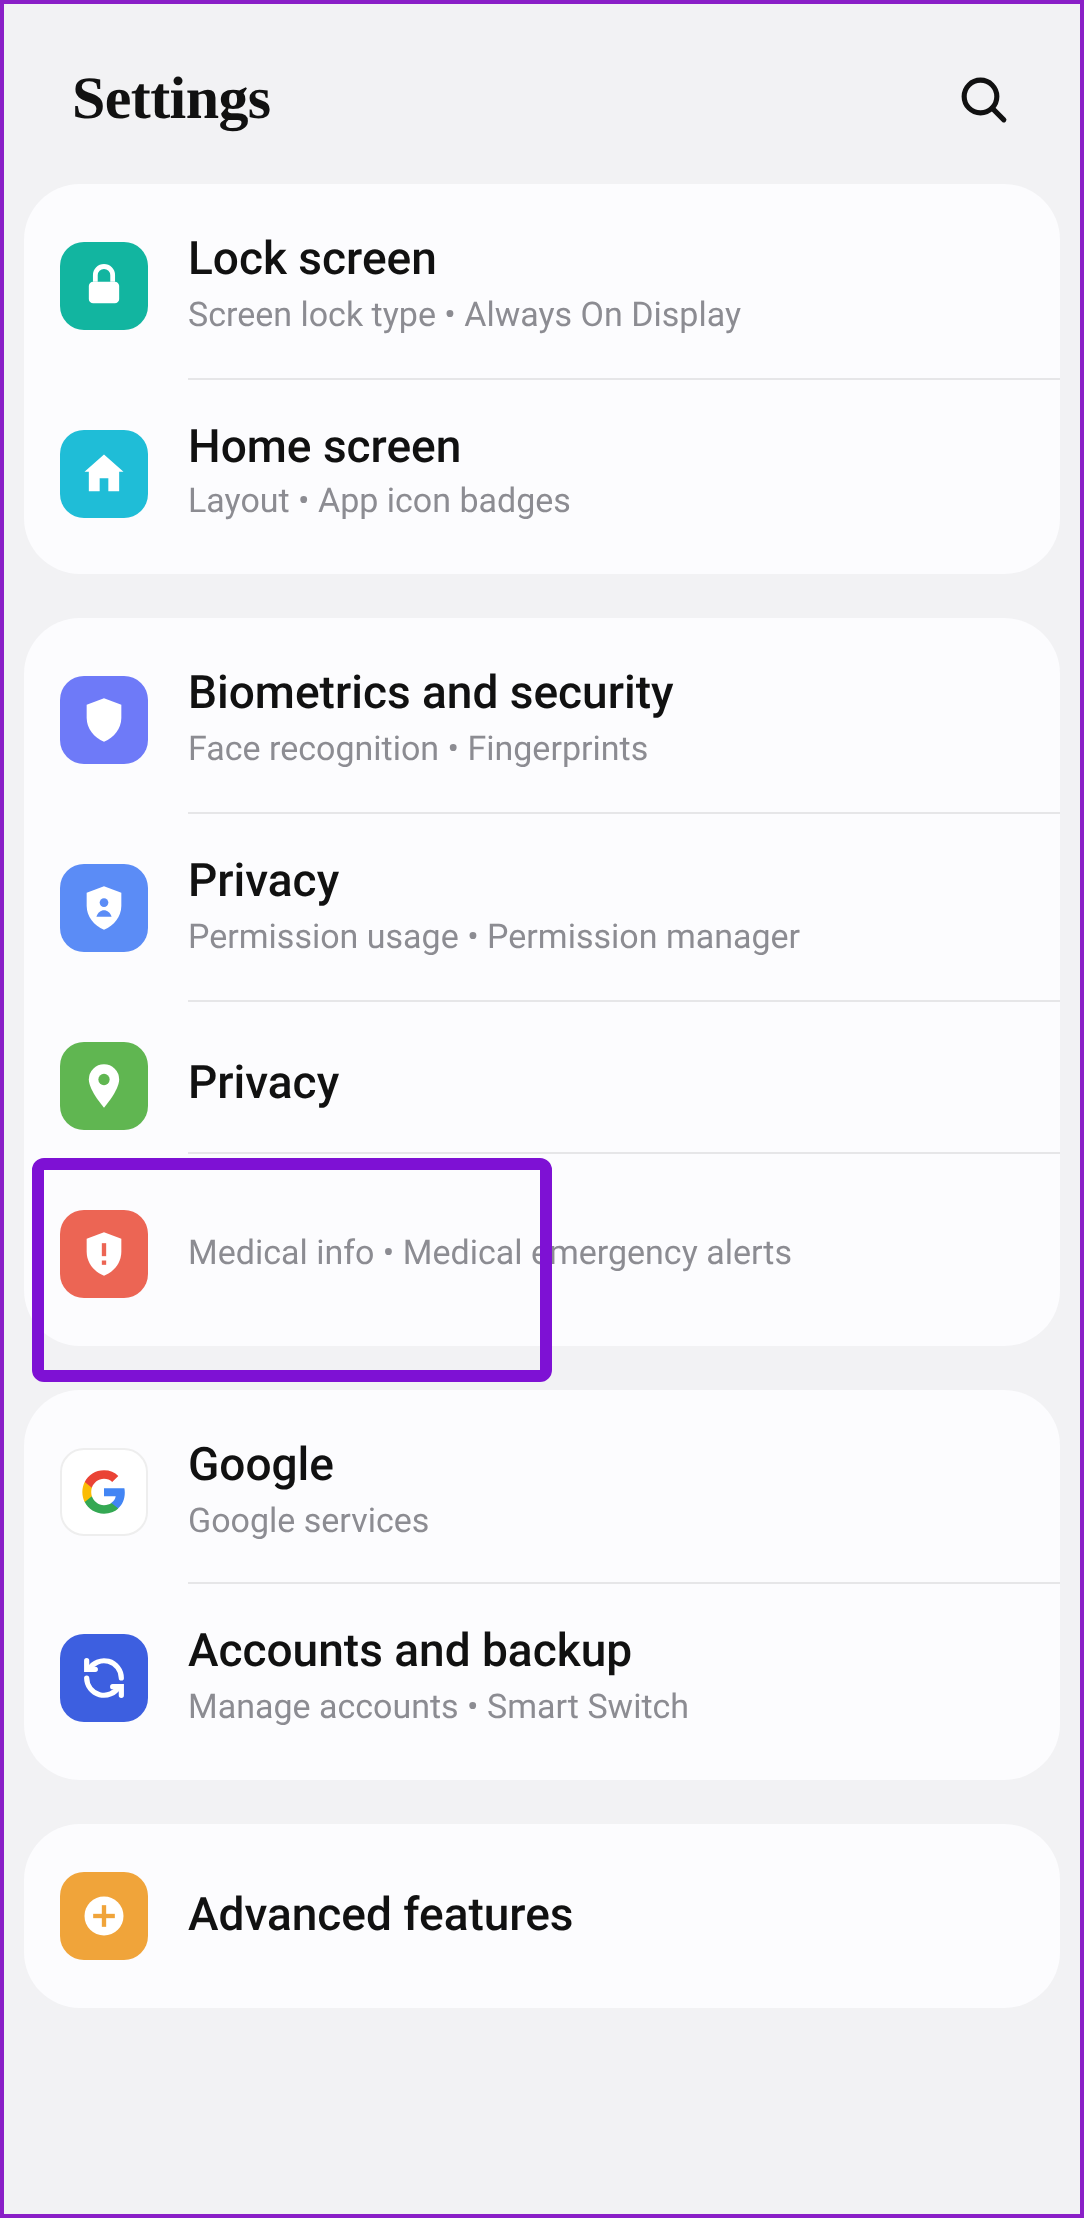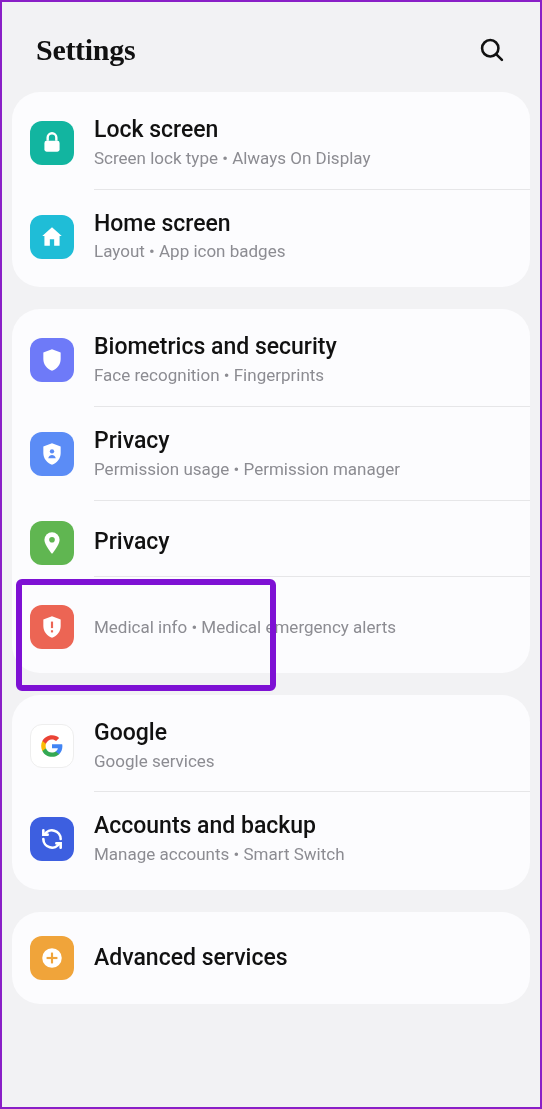--- a/index.html
+++ b/index.html
@@ -229,19 +229,19 @@
     <div class="card">
       <div class="item">
         <div class="icon-wrap ic-adv">
           <svg width="26" height="26" viewBox="0 0 24 24" fill="#fff">
             <circle cx="12" cy="12" r="9"></circle>
             <rect x="11" y="7" width="2" height="10" fill="#f0a43a"></rect>
             <rect x="7" y="11" width="10" height="2" fill="#f0a43a"></rect>
           </svg>
         </div>
         <div class="content">
-          <div class="title">Advanced services</div>
+          <div class="title">Advanced features</div>
         </div>
       </div>
     </div>
   </div>
 
 <div class="highlight-box"></div>
 
 </body></html>

